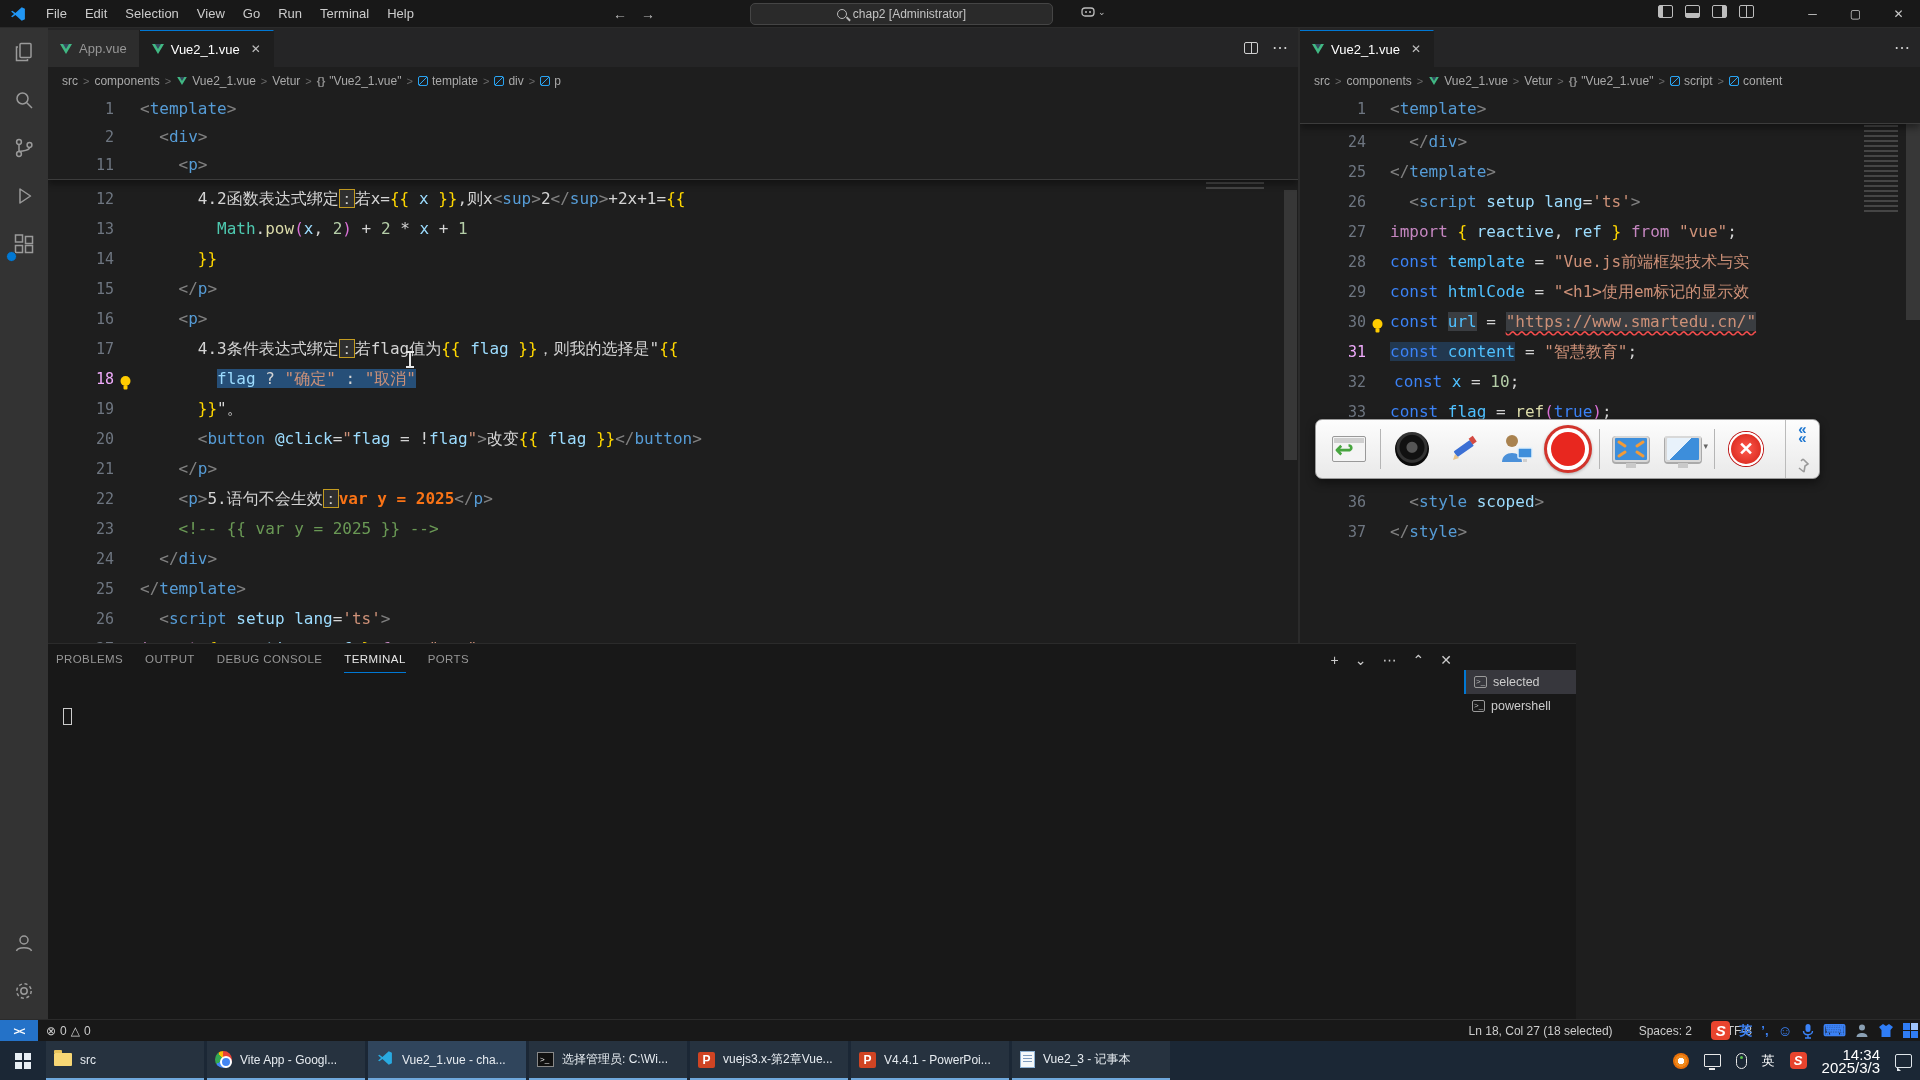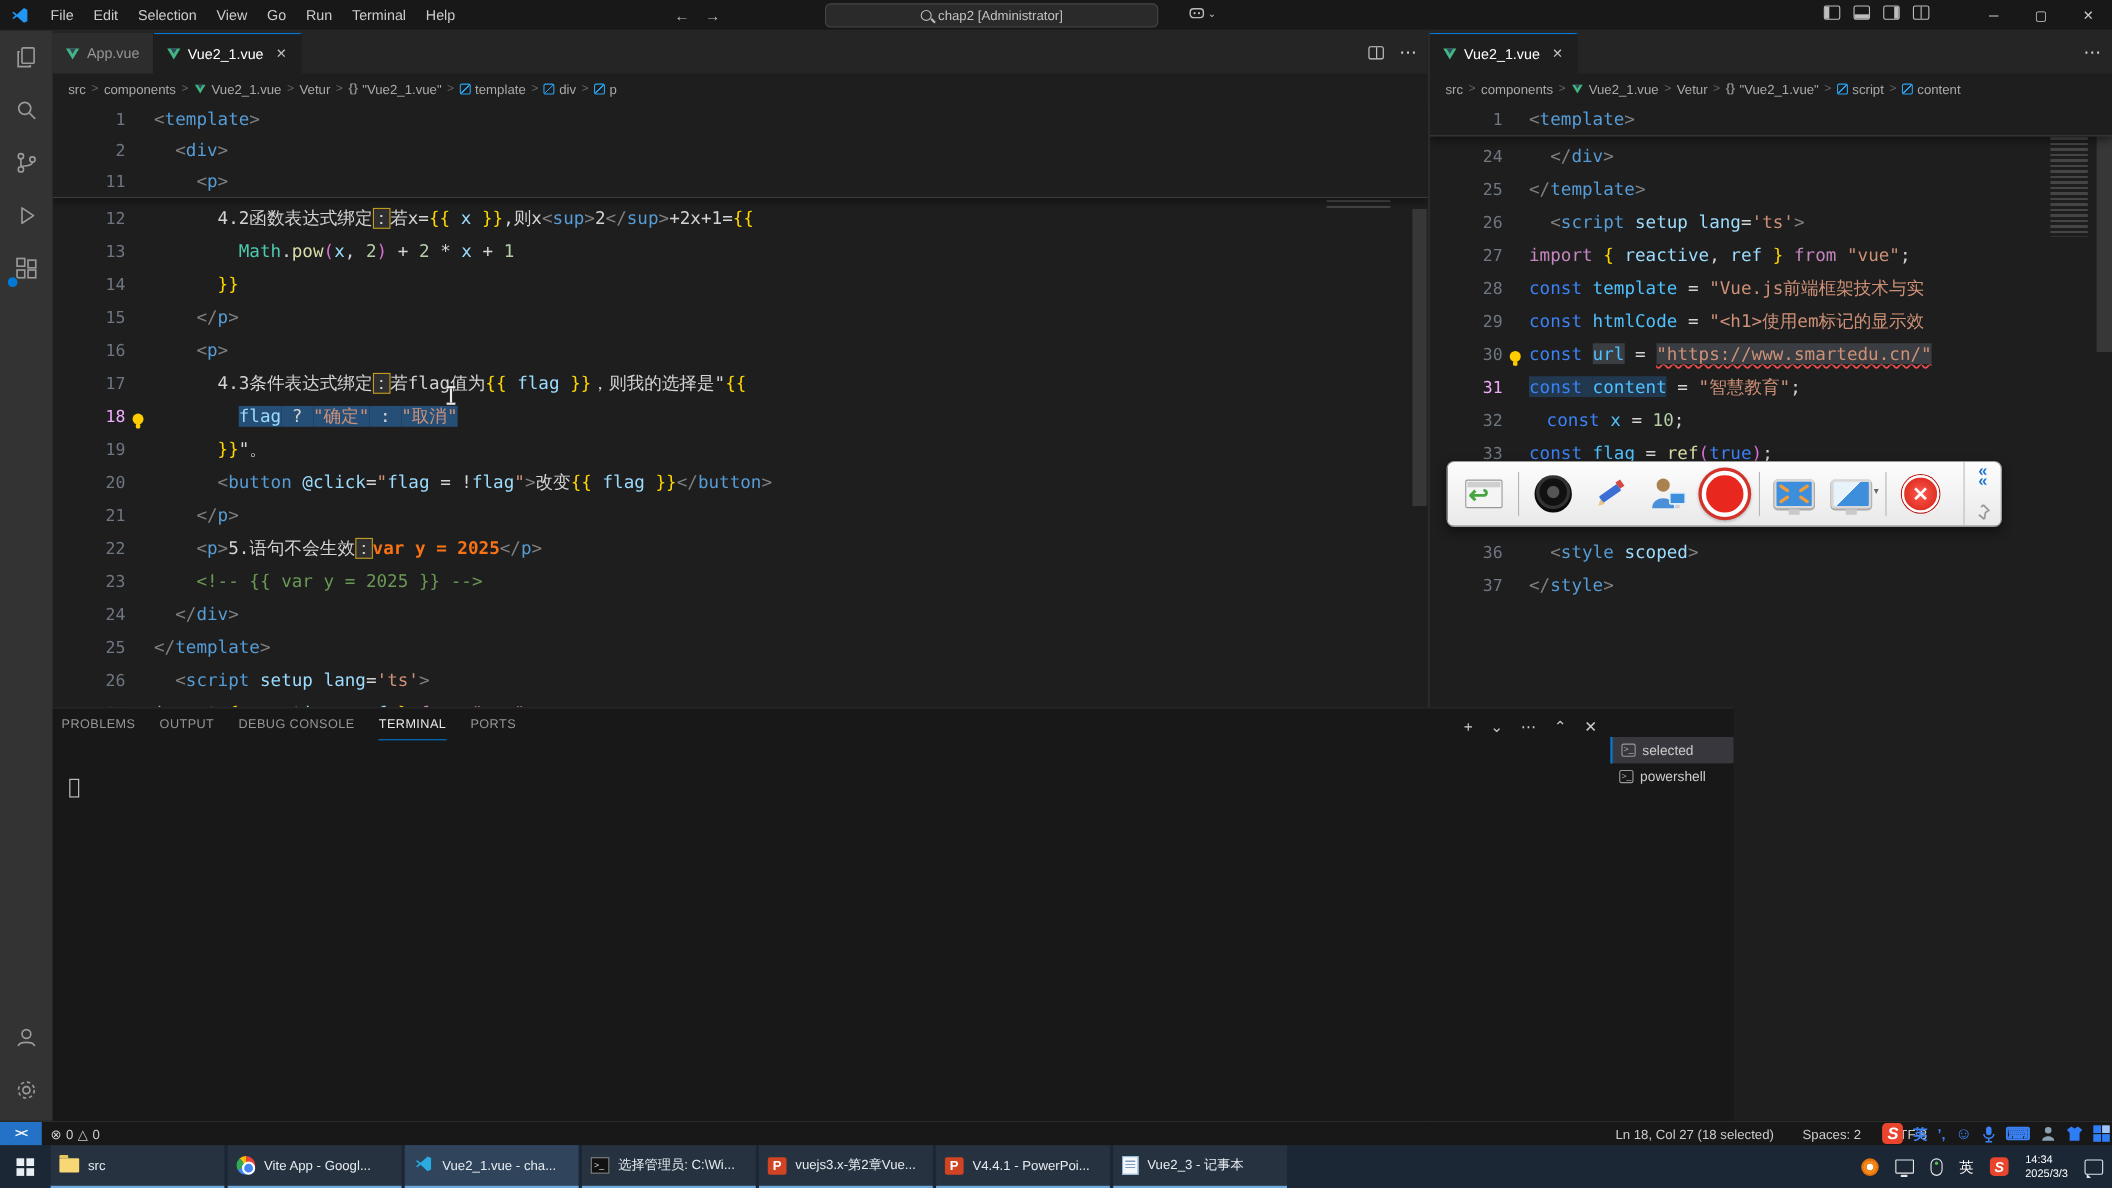--- a/index.html
+++ b/index.html
@@ -123,21 +123,21 @@
   
   #taskbar{position:absolute;left:0;top:1041px;width:1920px;height:39px;background:#1b2735;display:flex;align-items:stretch}
   #start-btn{width:46px;display:flex;align-items:center;justify-content:center}
   .win-grid{width:16px;height:16px;display:grid;grid-template-columns:7px 7px;grid-template-rows:7px 7px;gap:2px}
   .win-grid i{background:#e8eef4}
   .task-item{width:158px;margin-right:3px;display:flex;align-items:center;gap:8px;padding:0 8px;
     background:rgba(255,255,255,.05);border-bottom:2.5px solid #6fa8dc;color:#e6ebf0;font-size:12px;white-space:nowrap;overflow:hidden}
   .task-item.active{background:#30455c}
   .task-label{overflow:hidden;text-overflow:clip}
   #tray{position:absolute;right:0;top:0;height:39px;display:flex;align-items:center;gap:15px;padding-right:8px;color:#fff}
-  #clock{font-size:10px;text-align:left;line-height:13px}
+  #clock{font-size:15px;text-align:right;line-height:13px}
   .folder-ic{width:18px;height:13px;background:#f8d775;border-radius:1px;position:relative;flex:none}
   .folder-ic::before{content:"";position:absolute;top:-3px;left:0;width:8px;height:3px;background:#e8c35c;border-radius:1px 1px 0 0}
   .cmd-ic{width:17px;height:15px;background:#111;border:1px solid #888;color:#eee;font-size:8px;line-height:13px;padding-left:2px;flex:none}
   .ppt-ic{width:17px;height:16px;background:#d04423;border-radius:2px;color:#fff;font-weight:bold;
     font-size:12px;display:flex;align-items:center;justify-content:center;flex:none}
   .chrome-ic{width:17px;height:17px;border-radius:50%;flex:none;position:relative;
     background:conic-gradient(#ea4335 0 33%,#4285f4 33% 66%,#34a853 66% 89%,#fbbc05 89%)}
   .chrome-ic::after{content:"";position:absolute;left:4.5px;top:4.5px;width:8px;height:8px;border-radius:50%;
     background:#4285f4;border:2px solid #fff}
   .note-ic{width:15px;height:17px;background:#f4f8fb;border:1px solid #8fb3d6;flex:none;position:relative}
@@ -398,21 +398,21 @@
       <div class="crow"><span class="ln">25</span><span class="ltext" style="left: 90px;"><span class="tk-pn">&lt;/</span><span class="tk-tag">template</span><span class="tk-pn">&gt;</span></span></div>
       <div class="crow"><span class="ln">26</span><span class="ltext" style="left: 90px;"><span class="tk-tx">  </span><span class="tk-pn">&lt;</span><span class="tk-tag">script</span><span class="tk-tx"> </span><span class="tk-at">setup</span><span class="tk-tx"> </span><span class="tk-at">lang</span><span class="tk-tx">=</span><span class="tk-st">'ts'</span><span class="tk-pn">&gt;</span></span></div>
       <div class="crow"><span class="ln">27</span><span class="ltext" style="left: 90px;"><span class="tk-kw">import</span><span class="tk-tx"> </span><span class="tk-br">{</span><span class="tk-tx"> </span><span class="tk-vr">reactive</span><span class="tk-tx">, </span><span class="tk-vr">ref</span><span class="tk-tx"> </span><span class="tk-br">}</span><span class="tk-tx"> </span><span class="tk-kw">from</span><span class="tk-tx"> </span><span class="tk-st">"vue"</span><span class="tk-tx">;</span></span></div>
       <div class="crow"><span class="ln">28</span><span class="ltext" style="left: 90px;"><span class="tk-cst">const</span><span class="tk-tx"> </span><span class="tk-vb">template</span><span class="tk-tx"> = </span><span class="tk-st">"Vue.js前端框架技术与实</span></span></div>
       <div class="crow"><span class="ln">29</span><span class="ltext" style="left: 90px;"><span class="tk-cst">const</span><span class="tk-tx"> </span><span class="tk-vb">htmlCode</span><span class="tk-tx"> = </span><span class="tk-st">"&lt;h1&gt;使用em标记的显示效</span></span></div>
       <div class="crow"><span class="ln">30</span><span class="bulb"><svg width="15" height="16" viewBox="0 0 15 16">
             <circle cx="7.5" cy="6" r="5" fill="#ffcc00"></circle>
             <rect x="5.5" y="10.5" width="4" height="4" rx="1" fill="#ffcc00"></rect>
           </svg></span><span class="ltext" style="left: 90px;"><span class="tk-cst">const</span><span class="tk-tx"> </span><span class="tk-vb md-w">url</span><span class="tk-tx"> = </span><span class="tk-st md-w md-u">"https://www.smartedu.cn/"</span></span></div>
       <div class="crow"><span class="ln hl">31</span><span class="ltext" style="left: 90px;"><span class="tk-cst md-i">const</span><span class="tk-tx md-i"> </span><span class="tk-vb md-i">content</span><span class="tk-tx"> = </span><span class="tk-st">"智慧教育"</span><span class="tk-tx">;</span></span></div>
-      <div class="crow"><span class="ln">32</span><span class="ltext" style="left: 106px;"><span class="tk-cst">const</span><span class="tk-tx"> </span><span class="tk-vb">x</span><span class="tk-tx"> = </span><span class="tk-nm">10</span><span class="tk-tx">;</span></span></div>
+      <div class="crow"><span class="ln">32</span><span class="ltext" style="left: 94px;"><span class="tk-cst">const</span><span class="tk-tx"> </span><span class="tk-vb">x</span><span class="tk-tx"> = </span><span class="tk-nm">10</span><span class="tk-tx">;</span></span></div>
       <div class="crow"><span class="ln">33</span><span class="ltext" style="left: 90px;"><span class="tk-cst">const</span><span class="tk-tx"> </span><span class="tk-vb">flag</span><span class="tk-tx"> = </span><span class="tk-fn">ref</span><span class="tk-br2">(</span><span class="tk-cst">true</span><span class="tk-br2">)</span><span class="tk-tx">;</span></span></div>
       <div class="crow"><span class="ln">34</span><span class="ltext" style="left: 90px;"></span></div>
       <div class="crow"><span class="ln">35</span><span class="ltext" style="left: 90px;"></span></div>
       <div class="crow"><span class="ln">36</span><span class="ltext" style="left: 90px;"><span class="tk-tx">  </span><span class="tk-pn">&lt;</span><span class="tk-tag">style</span><span class="tk-tx"> </span><span class="tk-at">scoped</span><span class="tk-pn">&gt;</span></span></div>
       <div class="crow"><span class="ln">37</span><span class="ltext" style="left: 90px;"><span class="tk-pn">&lt;/</span><span class="tk-tag">style</span><span class="tk-pn">&gt;</span></span></div>
     </div>
   <div class="sticky">
       <div class="crow"><span class="ln">1</span><span class="ltext" style="left: 90px;"><span class="tk-pn">&lt;</span><span class="tk-tag">template</span><span class="tk-pn">&gt;</span></span></div>
     </div>
   <div class="minimap" style="left:564px;width:34px;height:100px;top:20px"></div>

